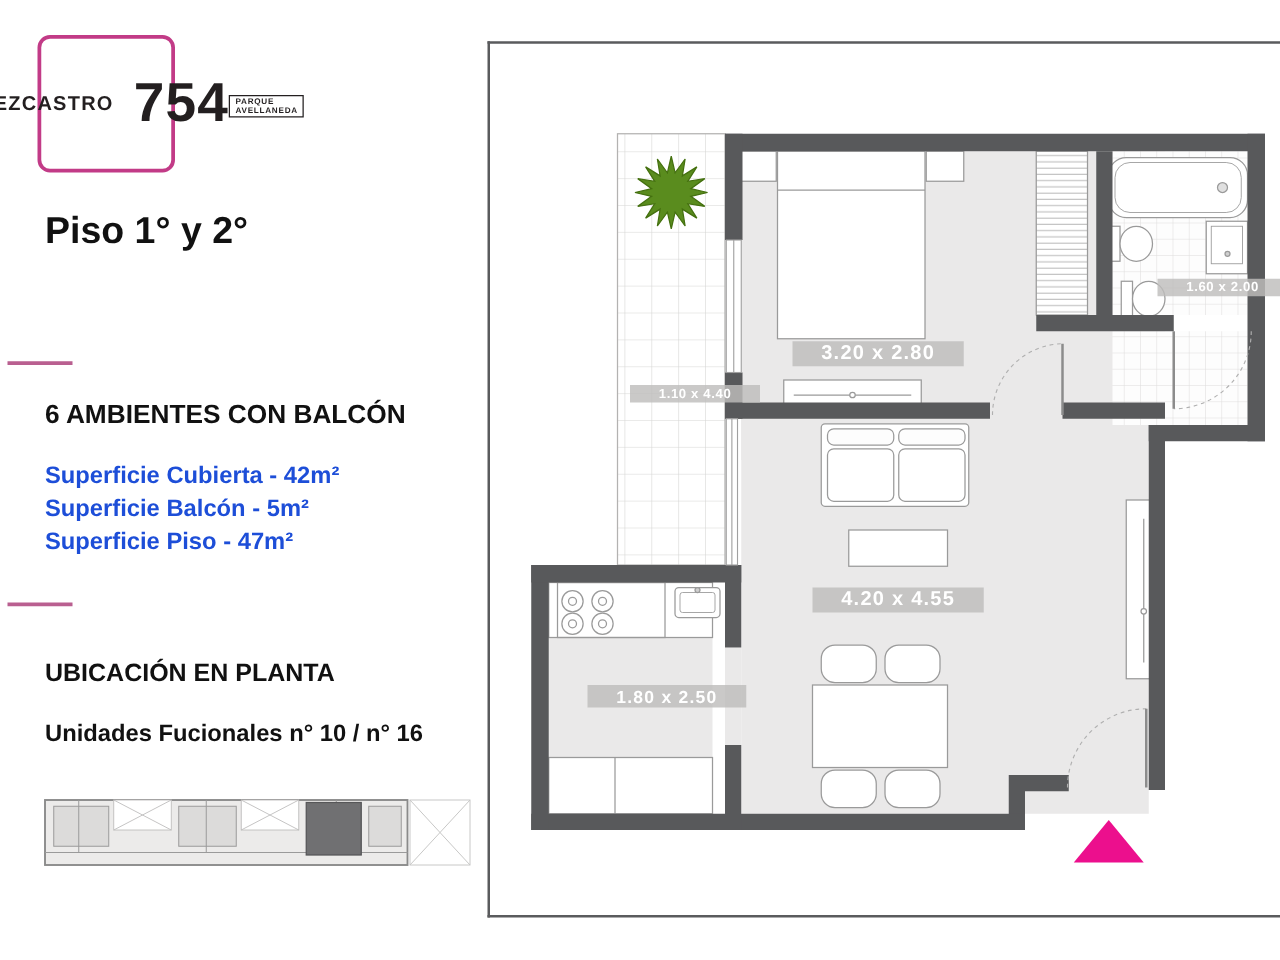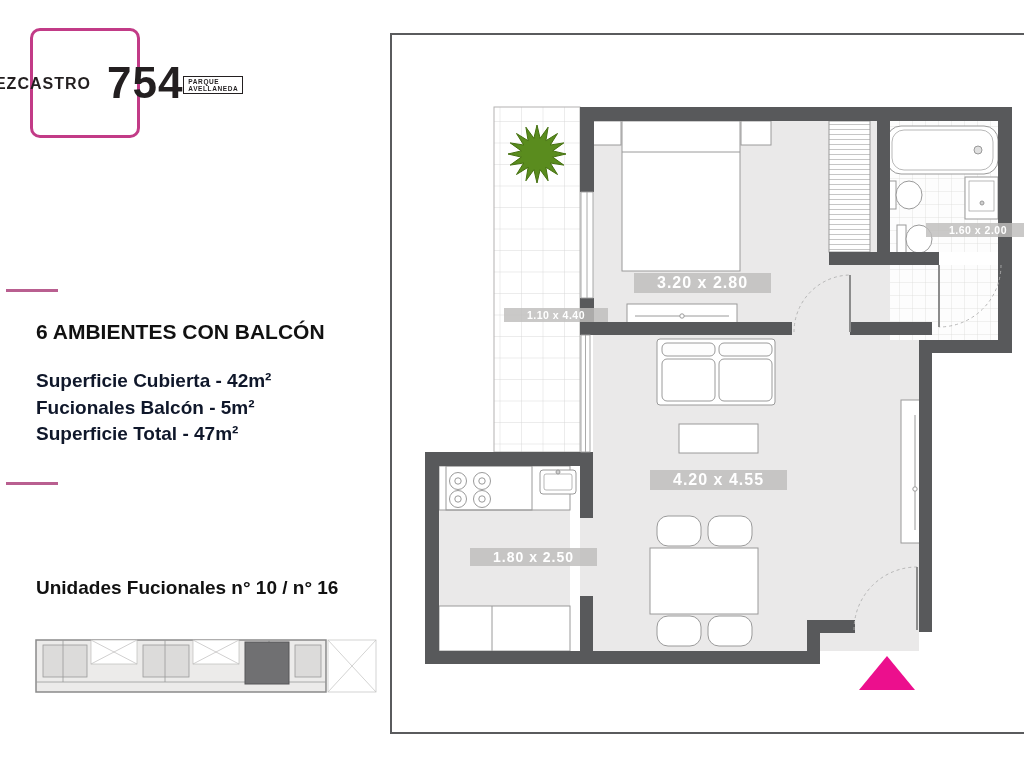--- a/index.html
+++ b/index.html
@@ -14,21 +14,21 @@
     display:flex;flex-direction:row;align-items:center;justify-content:center;
   }
   .logo .l1{font-size:16px;font-weight:800;letter-spacing:1px;line-height:17px;color:#231f20;}
   .logo .num{font-size:44px;font-weight:800;line-height:40px;color:#231f20;letter-spacing:1px;margin-left:16px;}
   .logo .tag{margin-top:3px;font-size:6.5px;font-weight:700;letter-spacing:.6px;
     border:1px solid #231f20;padding:1px 4px;color:#231f20;}
   .h-floor{position:absolute;left:36px;top:168px;font-size:30px;font-weight:800;color:#111;}
   .h-interno{position:absolute;left:37px;top:226px;font-size:23px;font-weight:400;letter-spacing:2px;color:#222;}
   .divider{position:absolute;left:6px;width:52px;height:3px;background:#b95f90;}
   .h-type{position:absolute;left:36px;top:320px;font-size:21px;font-weight:800;color:#111;}
-  .areas{position:absolute;left:36px;top:368px;font-size:19px;font-weight:700;line-height:26.5px;color:#0f172a;}
+  .areas{position:absolute;left:36px;top:368px;font-size:19px;font-weight:700;line-height:26.5px;color:#1d4ed8;}
   .h-ubic{position:absolute;left:36px;top:528px;font-size:20px;font-weight:800;color:#111;}
   .h-unid{position:absolute;left:36px;top:577px;font-size:19px;font-weight:700;color:#111;}
   .strip{position:absolute;left:33px;top:637px;}
   
   .plan{
     position:absolute;left:390px;top:33px;width:634px;height:697px;
     border:2px solid #5a5b5d;border-right:none;background:#fff;
   }
   .plan svg{position:absolute;left:0;top:0;}
   .chip{
@@ -44,33 +44,35 @@
 
 <div id="stage">
 
   <div class="logo">
     <div class="l1">MARTINEZ</div>
     <div class="l1">CASTRO</div>
     <div class="num">754</div>
     <div class="tag">PARQUE AVELLANEDA</div>
   </div>
 
+  <div class="h-floor">Piso 1° y 2°</div>
 
   <div class="divider" style="top:289px"></div>
 
   <div class="h-type">6 AMBIENTES CON BALCÓN</div>
 
   <div class="areas">
     <div>Superficie Cubierta - 42m²</div>
-    <div>Fucionales Balcón - 5m²</div>
-    <div>Superficie Total - 47m²</div>
+    <div>Superficie Balcón - 5m²</div>
+    <div>Superficie Piso - 47m²</div>
   </div>
 
   <div class="divider" style="top:482px"></div>
 
+  <div class="h-ubic">UBICACIÓN EN PLANTA</div>
   <div class="h-unid">Unidades Fucionales n° 10 / n° 16</div>
 
   <svg class="strip" width="350" height="78" viewBox="0 0 350 78">
     <rect x="3" y="3" width="290" height="52" fill="#ecebea" stroke="#8a8a8a" stroke-width="1.5"></rect>
     <line x1="3" y1="45" x2="293" y2="45" stroke="#9a9a9a" stroke-width="0.8"></line>
 
     <g stroke="#bdbcbb" stroke-width="0.7">
       <rect x="58" y="3" width="46" height="24" fill="#ffffff"></rect>
       <line x1="58" y1="3" x2="104" y2="27"></line>
         <line x1="104" y1="3" x2="58" y2="27"></line>

